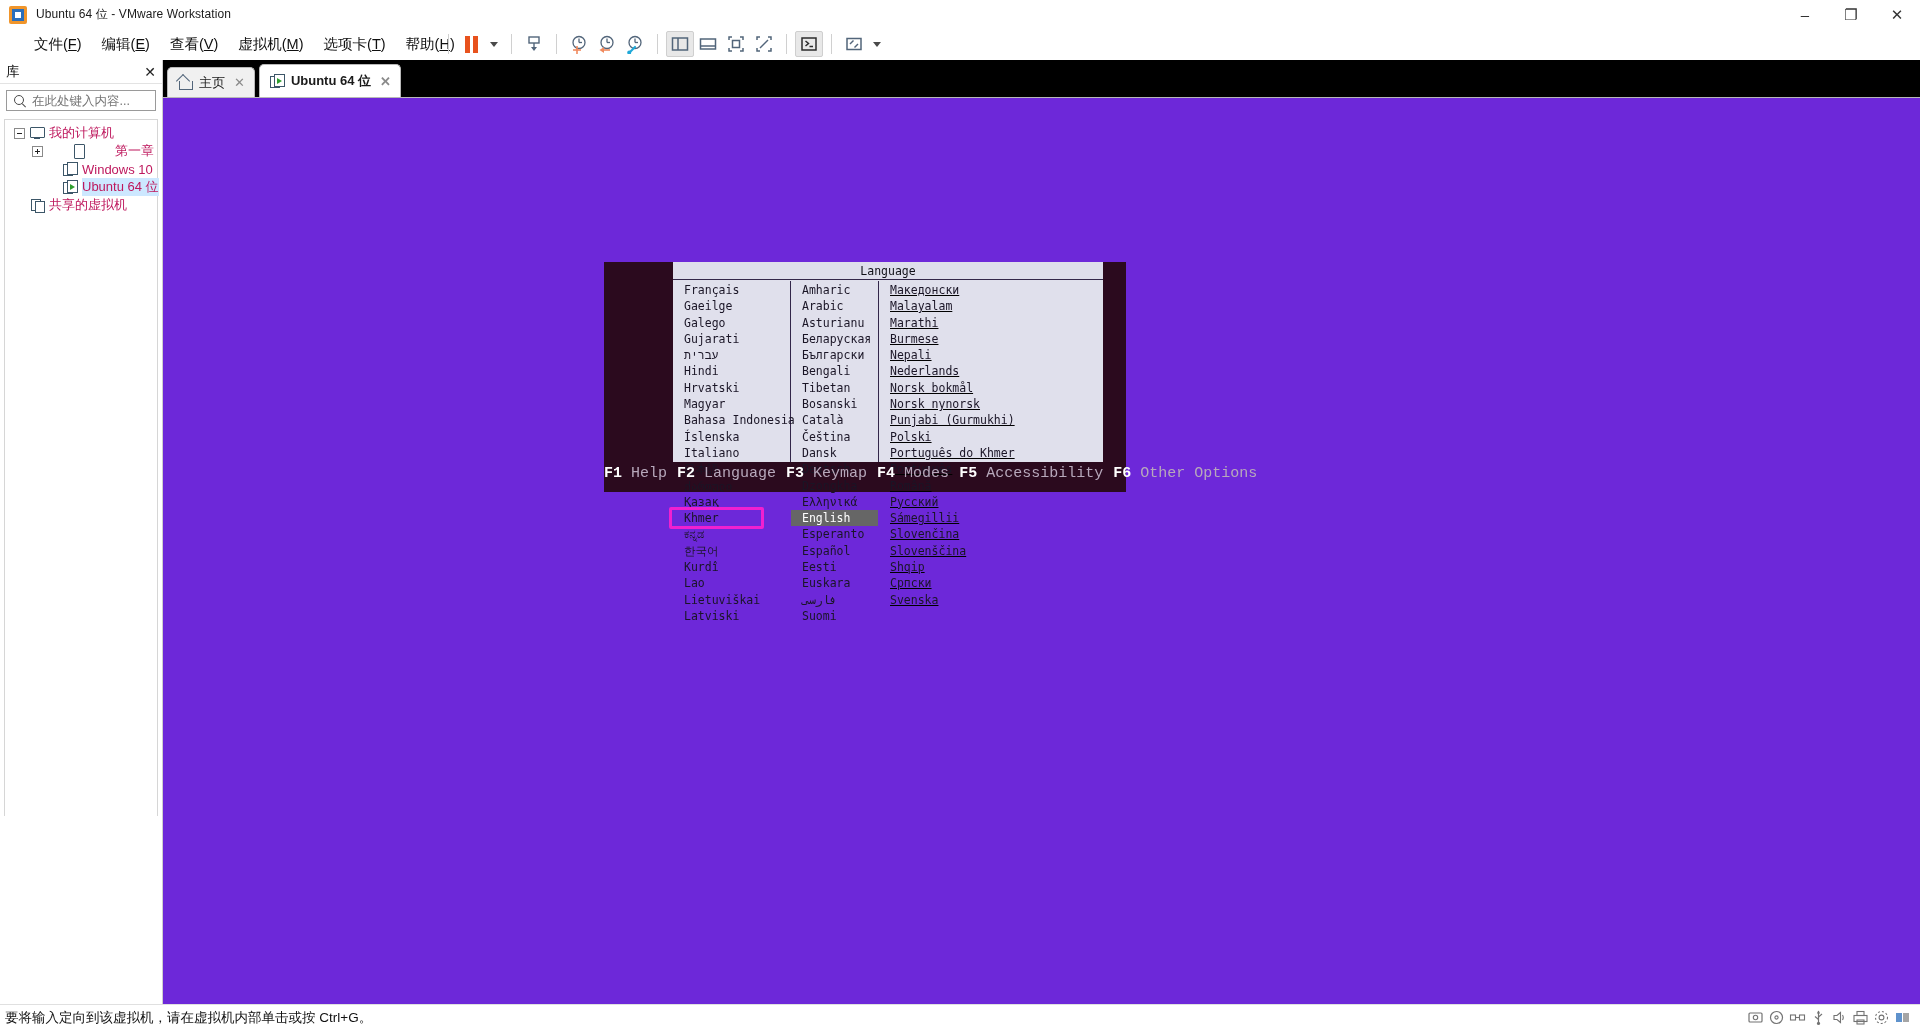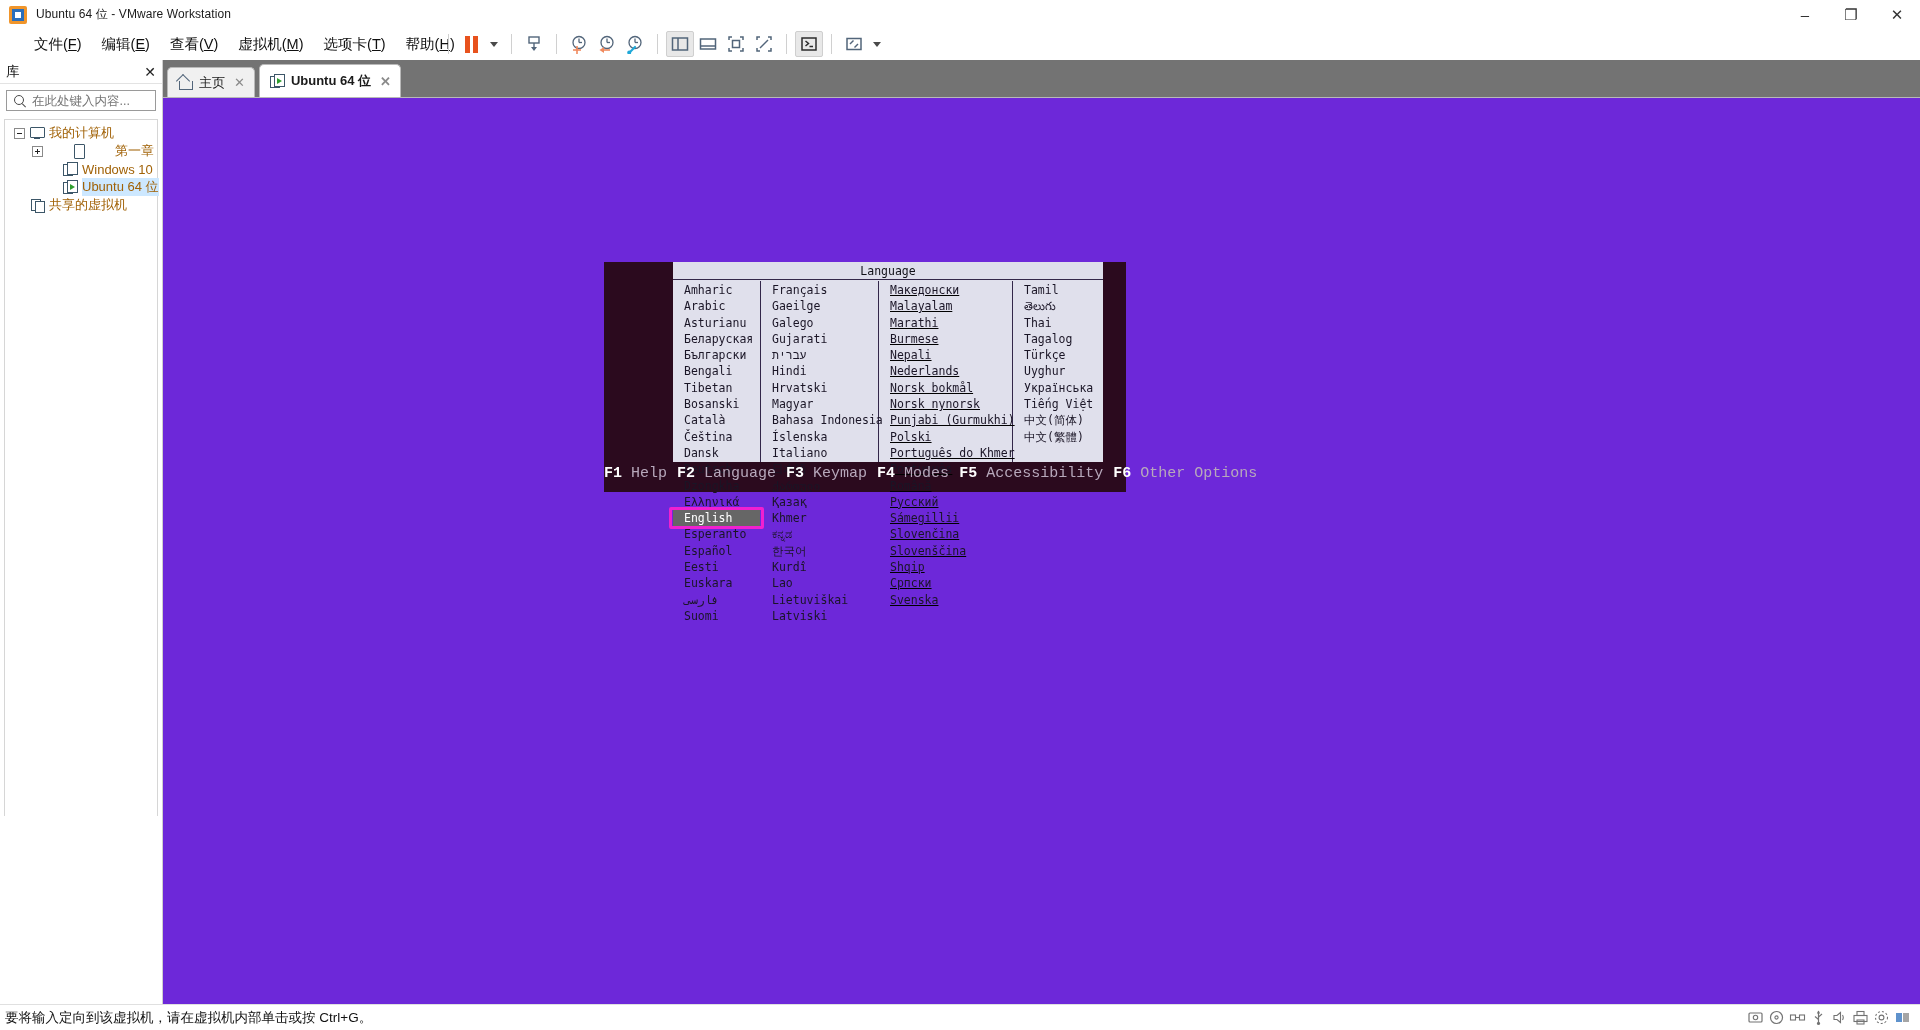--- a/index.html
+++ b/index.html
@@ -113,21 +113,21 @@
   }
   #lib-search .dropcaret {
     width: 14px; display: flex; align-items: center; justify-content: center;
   }
 
   #lib-tree {
     margin: 4px 4px 0 4px; border: 1px solid #d6d6d6; height: 710px;
     background: #fff; padding-top: 4px;
   }
   .tree-row {
-    display: flex; align-items: center; height: 18px; font-size: 13px; color: #a16207;
+    display: flex; align-items: center; height: 18px; font-size: 13px; color: #be185d;
     white-space: nowrap;
   }
   .tree-row.selected .tree-label { background: #cde8ff; }
   .exp {
     width: 11px; height: 11px; border: 1px solid #8a8a8a; background: #fff;
     position: relative; flex: none; margin-right: 4px;
   }
   .exp::before {
     content: ''; position: absolute; left: 2px; top: 4px; width: 5px; height: 1px; background: #222;
   }
@@ -169,21 +169,21 @@
     border:1.3px solid #3c5668;
   }
   .ic-shared::after {
     content:''; position:absolute; left:6px; top:4px; width:8px; height:10px;
     border:1.3px solid #3c5668; background:#fff;
   }
 
   
   #tabstrip {
     position: absolute; left: 163px; top: 60px; width: 1757px; height: 38px;
-    background: #737373; border-bottom: 1px solid #b8b8b8;
+    background: #000000; border-bottom: 1px solid #b8b8b8;
     display: flex; align-items: flex-end;
   }
   .tab {
     height: 30px; display: flex; align-items: center; padding: 0 9px;
     font-size: 13px; color: #1a1a1a; margin-left: 4px;
     border: 1px solid #b9b9b9; border-bottom: none;
     border-radius: 5px 5px 0 0; background: #f0f0f0; position: relative;
     white-space: nowrap;
   }
   .tab.active { background: #ffffff; font-weight: bold; height: 33px; border-color:#b9b9b9;}
@@ -450,20 +450,43 @@
     <span>Ubuntu 64 位</span>
     <span class="tab-close">✕</span>
   </div>
 </div>
 
 <div id="viewport">
   <div id="installer">
     <div id="lang-panel">
       <div id="lang-title">Language</div>
       <div id="lang-cols">
+        <div class="lang-col" id="col1" style="width:118px;">
+            <div class="lang-item">Français</div>
+            <div class="lang-item">Gaeilge</div>
+            <div class="lang-item">Galego</div>
+            <div class="lang-item">Gujarati</div>
+            <div class="lang-item">עברית</div>
+            <div class="lang-item">Hindi</div>
+            <div class="lang-item">Hrvatski</div>
+            <div class="lang-item">Magyar</div>
+            <div class="lang-item">Bahasa Indonesia</div>
+            <div class="lang-item">Íslenska</div>
+            <div class="lang-item">Italiano</div>
+            <div class="lang-item">日本語</div>
+            <div class="lang-item">ქართული</div>
+            <div class="lang-item">Қазақ</div>
+            <div class="lang-item">Khmer</div>
+            <div class="lang-item">ಕನ್ನಡ</div>
+            <div class="lang-item">한국어</div>
+            <div class="lang-item">Kurdî</div>
+            <div class="lang-item">Lao</div>
+            <div class="lang-item">Lietuviškai</div>
+            <div class="lang-item">Latviski</div>
+          </div>
         <div class="lang-col" id="col0" style="width:88px;">
             <div class="lang-item">Amharic</div>
             <div class="lang-item">Arabic</div>
             <div class="lang-item">Asturianu</div>
             <div class="lang-item">Беларуская</div>
             <div class="lang-item">Български</div>
             <div class="lang-item">Bengali</div>
             <div class="lang-item">Tibetan</div>
             <div class="lang-item">Bosanski</div>
             <div class="lang-item">Català</div>
@@ -473,43 +496,20 @@
             <div class="lang-item">Dzongkha</div>
             <div class="lang-item">Ελληνικά</div>
             <div class="lang-item selected">English</div>
             <div class="lang-item">Esperanto</div>
             <div class="lang-item">Español</div>
             <div class="lang-item">Eesti</div>
             <div class="lang-item">Euskara</div>
             <div class="lang-item">فارسی</div>
             <div class="lang-item">Suomi</div>
           </div>
-        <div class="lang-col" id="col1" style="width:118px;">
-            <div class="lang-item">Français</div>
-            <div class="lang-item">Gaeilge</div>
-            <div class="lang-item">Galego</div>
-            <div class="lang-item">Gujarati</div>
-            <div class="lang-item">עברית</div>
-            <div class="lang-item">Hindi</div>
-            <div class="lang-item">Hrvatski</div>
-            <div class="lang-item">Magyar</div>
-            <div class="lang-item">Bahasa Indonesia</div>
-            <div class="lang-item">Íslenska</div>
-            <div class="lang-item">Italiano</div>
-            <div class="lang-item">日本語</div>
-            <div class="lang-item">ქართული</div>
-            <div class="lang-item">Қазақ</div>
-            <div class="lang-item">Khmer</div>
-            <div class="lang-item">ಕನ್ನಡ</div>
-            <div class="lang-item">한국어</div>
-            <div class="lang-item">Kurdî</div>
-            <div class="lang-item">Lao</div>
-            <div class="lang-item">Lietuviškai</div>
-            <div class="lang-item">Latviski</div>
-          </div>
         <div class="lang-col" id="col2" style="width:134px;text-decoration:underline;">
             <div class="lang-item">Македонски</div>
             <div class="lang-item">Malayalam</div>
             <div class="lang-item">Marathi</div>
             <div class="lang-item">Burmese</div>
             <div class="lang-item">Nepali</div>
             <div class="lang-item">Nederlands</div>
             <div class="lang-item">Norsk bokmål</div>
             <div class="lang-item">Norsk nynorsk</div>
             <div class="lang-item">Punjabi (Gurmukhi)</div>
@@ -518,32 +518,20 @@
             <div class="lang-item">Português</div>
             <div class="lang-item">Română</div>
             <div class="lang-item">Русский</div>
             <div class="lang-item">Sámegillii</div>
             <div class="lang-item">Slovenčina</div>
             <div class="lang-item">Slovenščina</div>
             <div class="lang-item">Shqip</div>
             <div class="lang-item">Српски</div>
             <div class="lang-item">Svenska</div>
           </div>
-        <div class="lang-col" id="col3" style="width:88px;">
-            <div class="lang-item">Tamil</div>
-            <div class="lang-item">తెలుగు</div>
-            <div class="lang-item">Thai</div>
-            <div class="lang-item">Tagalog</div>
-            <div class="lang-item">Türkçe</div>
-            <div class="lang-item">Uyghur</div>
-            <div class="lang-item">Українська</div>
-            <div class="lang-item">Tiếng Việt</div>
-            <div class="lang-item">中文(简体)</div>
-            <div class="lang-item">中文(繁體)</div>
-          </div>
       </div>
       <div class="sel-box" id="selbox" style="left: -4px; top: 245.156px; width: 95px; height: 22.2969px; border-color: rgb(240, 32, 208);"></div>
     </div>
     <div id="fkeys"><b>F1</b><span> Help</span><span class="sp"></span><b>F2</b><span> Language</span><span class="sp"></span><b>F3</b><span> Keymap</span><span class="sp"></span><b>F4</b><span> Modes</span><span class="sp"></span><b>F5</b><span> Accessibility</span><span class="sp"></span><b>F6</b><span> Other Options</span></div>
   </div>
 </div>
 
 <div id="statusbar">
   <div id="status-text">要将输入定向到该虚拟机，请在虚拟机内部单击或按 Ctrl+G。</div>
   <div id="tray">

